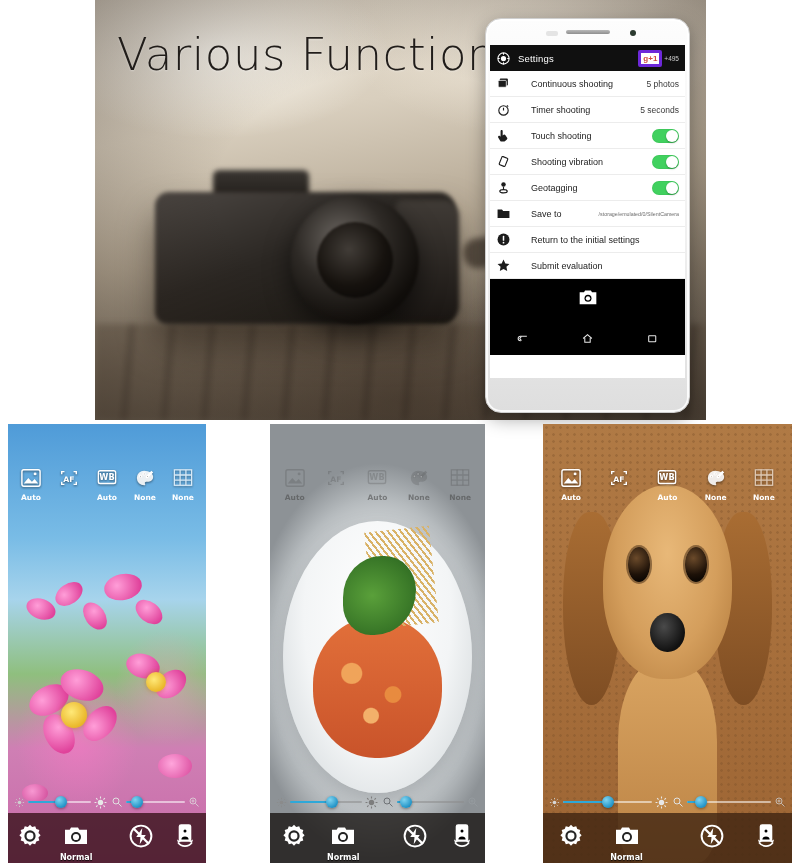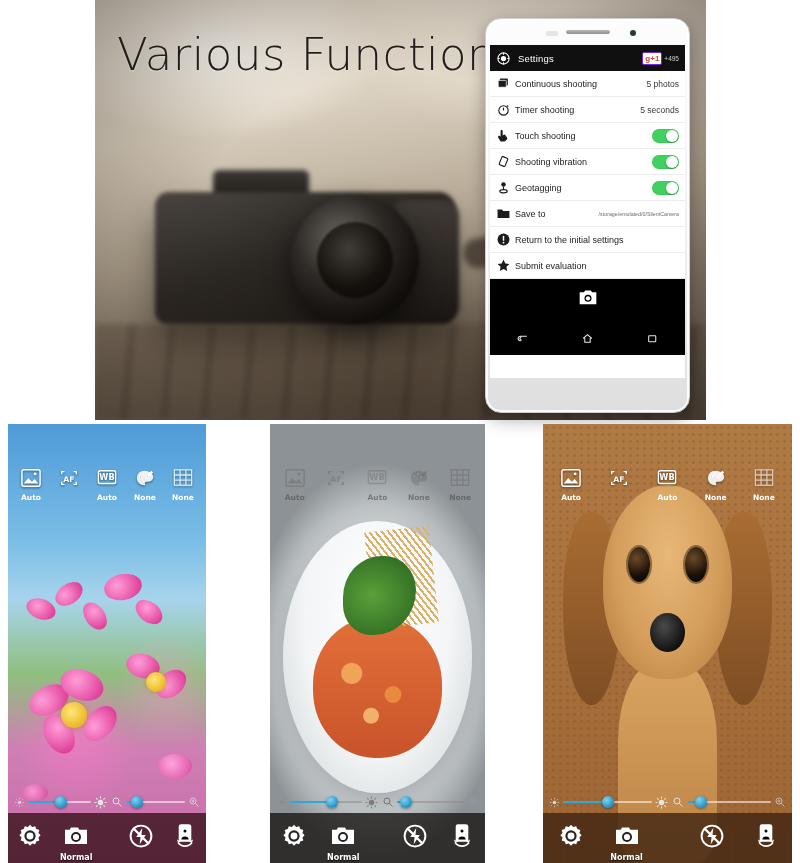--- a/index.html
+++ b/index.html
@@ -107,28 +107,28 @@
   .set-header {
     display: flex; align-items: center; gap: 7px;
     background: #101010; color: #ffffff;
     height: 26px; padding: 0 6px;
   }
   .set-header .title { font-size: 9.5px; flex: 1; letter-spacing: .2px; }
   .gplus {
     display: flex; align-items: center; gap: 2px;
   }
   .gplus .box {
-    border: 1px solid #6d28d9; color: #d24b3e; background:#fff;
+    border: 3px solid #6d28d9; color: #d24b3e; background:#fff;
     font-size: 8px; padding: 0 2px; line-height: 11px; border-radius: 2px;
     font-weight: bold;
   }
   .gplus .cnt { font-size: 6.5px; color: #cfcfcf; }
   .set-row {
     display: flex; align-items: center; height: 26px;
-    border-bottom: 1px solid #ececec; padding: 0 6px; gap: 4px;
+    border-bottom: 1px solid #ececec; padding: 0 6px; gap: 20px;
     background: #fff;
   }
   .set-row .lbl { font-size: 9px; color: #1c1c1c; flex: 1; }
   .set-row .val { font-size: 8.5px; color: #3a3a3a; }
   .set-row .val.path { font-size: 5.3px; color: #6c6c6c; }
   .ico { width: 15px; height: 15px; display:block; flex: none; }
   .toggle {
     width: 27px; height: 14px; border-radius: 8px; background: #41d15f;
     position: relative; flex: none;
     box-shadow: inset 0 0 0 1px rgba(0,0,0,0.04);

